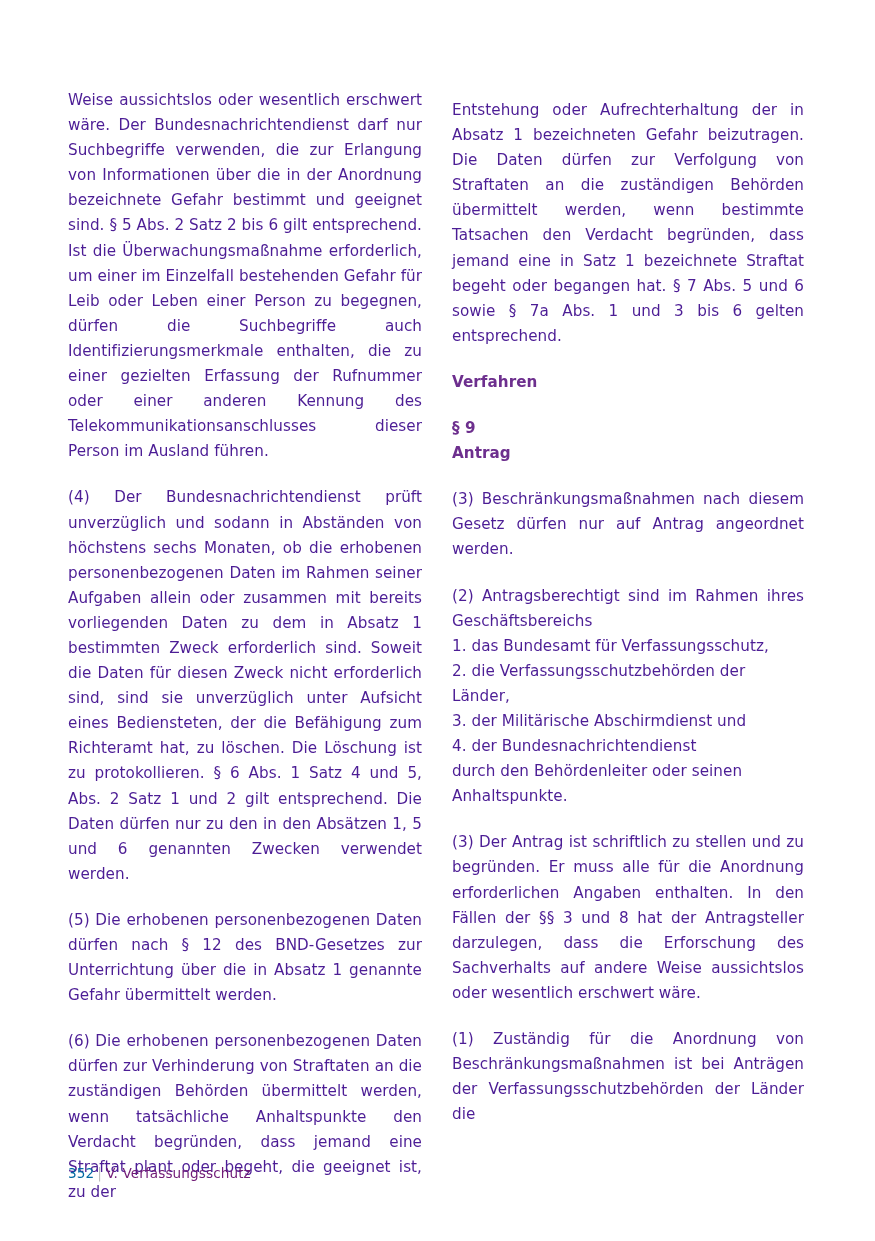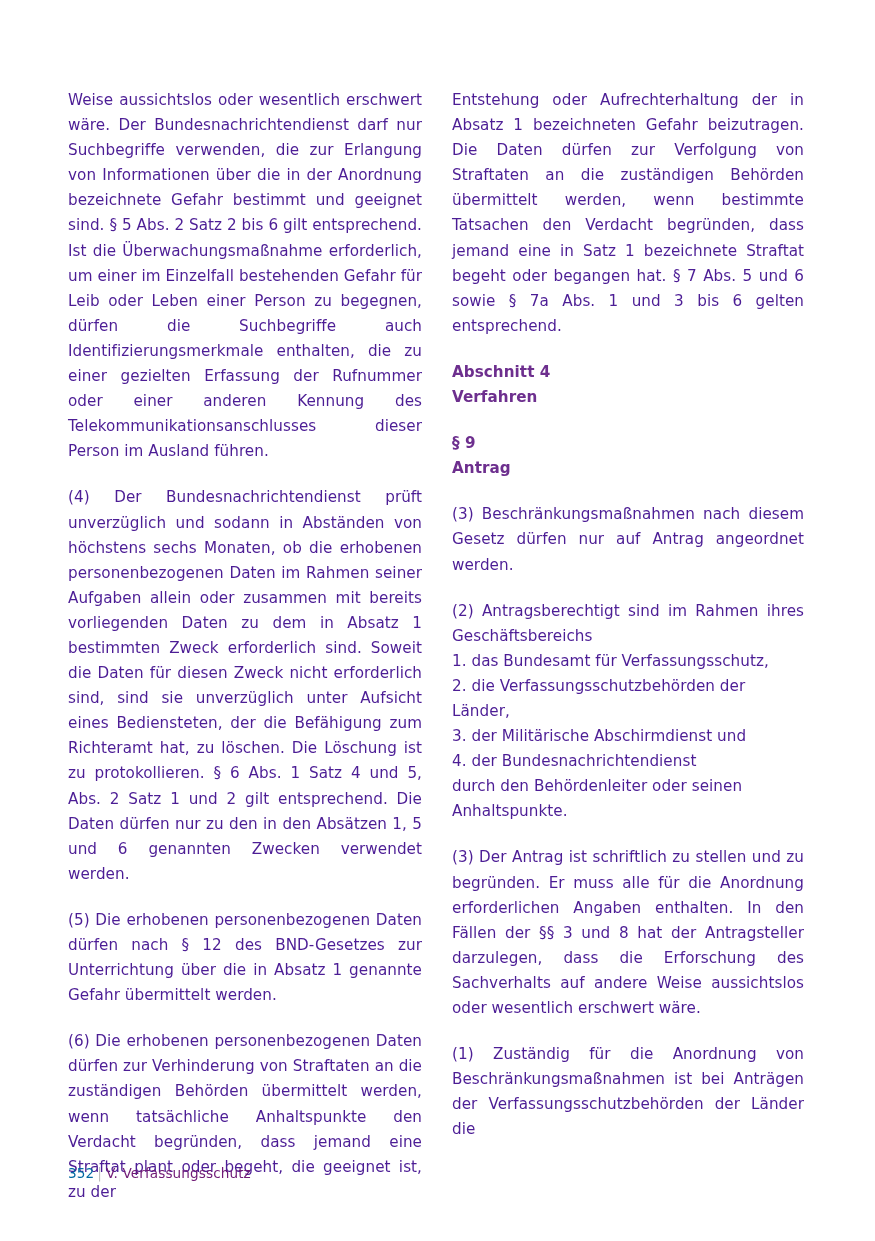--- a/index.html
+++ b/index.html
@@ -28,21 +28,21 @@
     width: 736px;
     height: 1050px;
     display: flex;
     justify-content: space-between;
   }
   .column {
     width: 354px;
     position: relative;
   }
   .column.left  { width: 354px; }
-  .column.right { width: 352px; }
+  .column.right { width: 352px; margin-top: 10px; }
 
   p.para {
     margin: 0 0 21px 0;
     font-size: 15.2px;
     line-height: 25.1px;
     color: #4c1d95;
     text-align: justify;
     text-justify: inter-word;
     letter-spacing: 0.05px;
     -webkit-hyphens: none;
@@ -97,21 +97,20 @@
       <p class="para">Weise aussichtslos oder wesentlich erschwert wäre. Der Bundesnachrichtendienst darf nur Suchbegriffe verwenden, die zur Erlangung von Informationen über die in der Anordnung bezeichnete Gefahr bestimmt und geeignet sind. § 5 Abs. 2 Satz 2 bis 6 gilt entsprechend. Ist die Überwachungsmaßnahme erforderlich, um einer im Einzelfall bestehenden Gefahr für Leib oder Leben einer Person zu begegnen, dürfen die Suchbegriffe auch Identifizierungsmerkmale enthalten, die zu einer gezielten Erfassung der Rufnummer oder einer anderen Kennung des Telekommunikationsanschlusses dieser Person im Ausland führen.</p>
       <p class="para">(4) Der Bundesnachrichtendienst prüft unverzüglich und sodann in Abständen von höchstens sechs Monaten, ob die erhobenen personenbezogenen Daten im Rahmen seiner Aufgaben allein oder zusammen mit bereits vorliegenden Daten zu dem in Absatz 1 bestimmten Zweck erforderlich sind. Soweit die Daten für diesen Zweck nicht erforderlich sind, sind sie unverzüglich unter Aufsicht eines Bediensteten, der die Befähigung zum Richteramt hat, zu löschen. Die Löschung ist zu protokollieren. § 6 Abs. 1 Satz 4 und 5, Abs. 2 Satz 1 und 2 gilt entsprechend. Die Daten dürfen nur zu den in den Absätzen 1, 5 und 6 genannten Zwecken verwendet werden.</p>
       <p class="para">(5) Die erhobenen personenbezogenen Daten dürfen nach § 12 des BND-Gesetzes zur Unterrichtung über die in Absatz 1 genannte Gefahr übermittelt werden.</p>
       <p class="para last">(6) Die erhobenen personenbezogenen Daten dürfen zur Verhinderung von Straftaten an die zuständigen Behörden übermittelt werden, wenn tatsächliche Anhaltspunkte den Verdacht begründen, dass jemand eine Straftat plant oder begeht, die geeignet ist, zu der</p>
     </div>
 
     <div class="column right">
       <p class="para">Entstehung oder Aufrechterhaltung der in Absatz 1 bezeichneten Gefahr beizutragen. Die Daten dürfen zur Verfolgung von Straftaten an die zuständigen Behörden übermittelt werden, wenn bestimmte Tatsachen den Verdacht begründen, dass jemand eine in Satz 1 bezeichnete Straftat begeht oder begangen hat. § 7 Abs. 5 und 6 sowie § 7a Abs. 1 und 3 bis 6 gelten entsprechend.</p>
 
       <div class="heading-block">
-        <div class="heading">Abschnitt 4</div>
         <div class="heading">Verfahren</div>
       </div>
 
       <div class="heading-block">
         <div class="heading">§ 9</div>
         <div class="heading">Antrag</div>
       </div>
 
       <p class="para">(3) Beschränkungsmaßnahmen nach diesem Gesetz dürfen nur auf Antrag angeordnet werden.</p>
 

